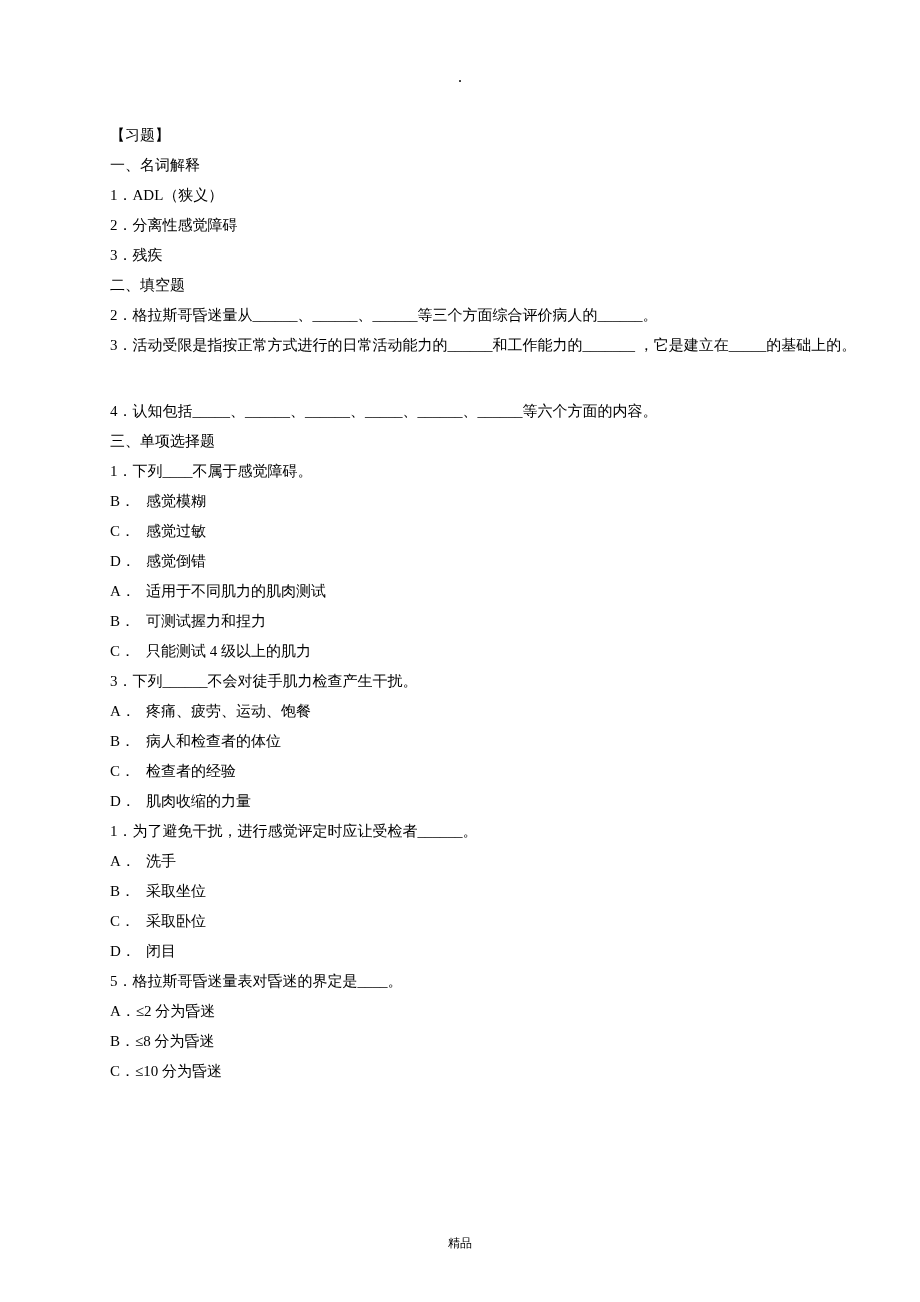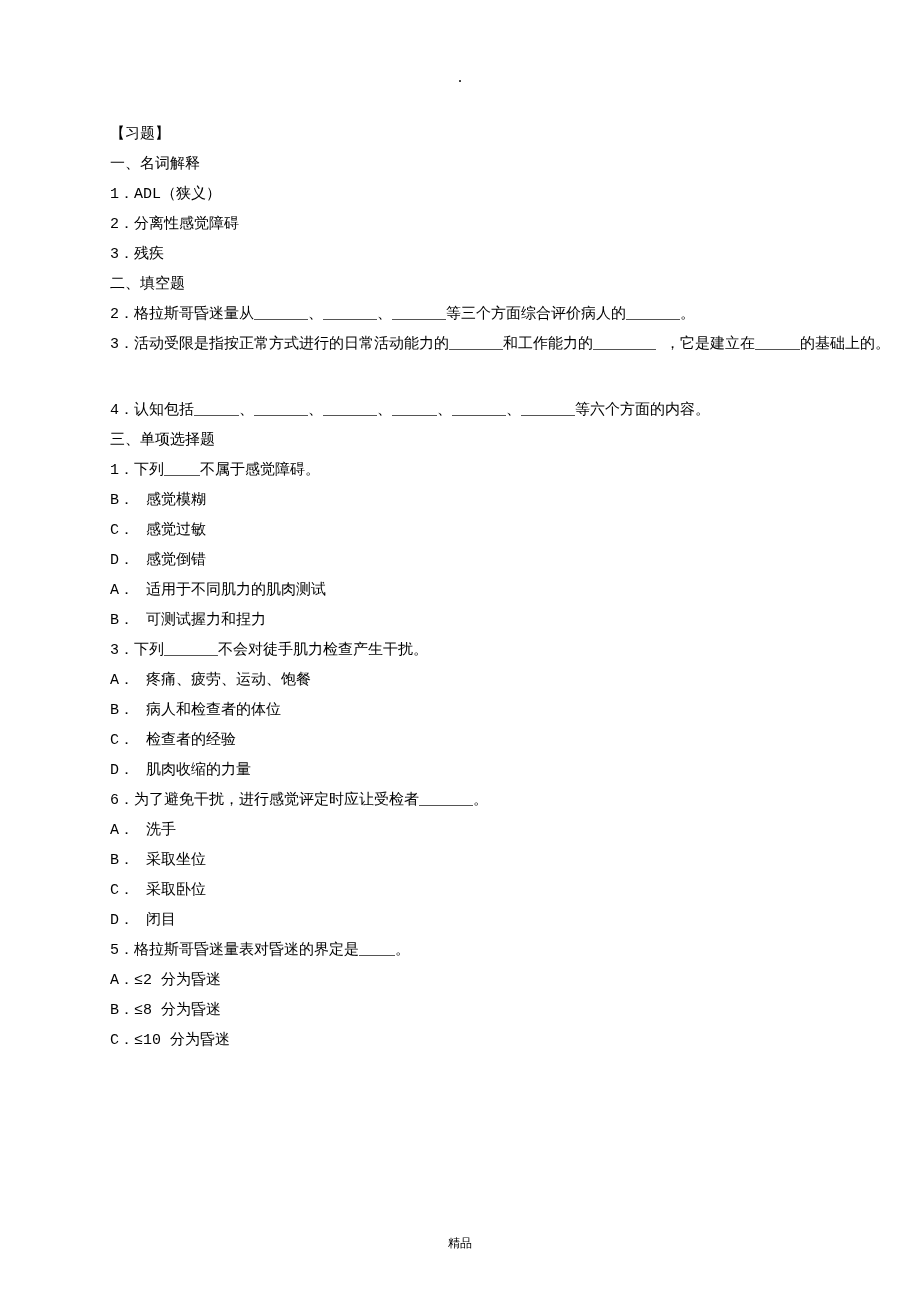--- a/index.html
+++ b/index.html
@@ -19,21 +19,20 @@
     position: absolute;
     top: 68px;
     left: 50%;
     transform: translateX(-50%);
     font-size: 16px;
     color: #000;
   }
   .line {
     line-height: 2.0;
     white-space: nowrap;
-    font-family: Liberation Mono, monospace;
   }
   .blank-after {
     margin-bottom: 36px;
   }
   .option-letter {
     display: inline-block;
     min-width: 28px;
   }
   .option-gap {
     display: inline-block;
@@ -68,28 +67,29 @@
 
   <div class="line">三、单项选择题</div>
 
   <div class="line">1．下列____不属于感觉障碍。</div>
   <div class="line"><span class="option-letter">B．</span><span class="option-gap"></span><span>感觉模糊</span></div>
   <div class="line"><span class="option-letter">C．</span><span class="option-gap"></span><span>感觉过敏</span></div>
   <div class="line"><span class="option-letter">D．</span><span class="option-gap"></span><span>感觉倒错</span></div>
 
   <div class="line"><span class="option-letter">A．</span><span class="option-gap"></span><span>适用于不同肌力的肌肉测试</span></div>
   <div class="line"><span class="option-letter">B．</span><span class="option-gap"></span><span>可测试握力和捏力</span></div>
+  <div class="line"><span class="option-letter">C．</span><span class="option-gap"></span><span>只能测试 4 级以上的肌力</span></div>
 
   <div class="line">3．下列______不会对徒手肌力检查产生干扰。</div>
   <div class="line"><span class="option-letter">A．</span><span class="option-gap"></span><span>疼痛、疲劳、运动、饱餐</span></div>
   <div class="line"><span class="option-letter">B．</span><span class="option-gap"></span><span>病人和检查者的体位</span></div>
   <div class="line"><span class="option-letter">C．</span><span class="option-gap"></span><span>检查者的经验</span></div>
   <div class="line"><span class="option-letter">D．</span><span class="option-gap"></span><span>肌肉收缩的力量</span></div>
 
-  <div class="line">6．为了避免干扰，进行感觉评定时应让受检者______。</div>
+  <div class="line">1．为了避免干扰，进行感觉评定时应让受检者______。</div>
   <div class="line"><span class="option-letter">A．</span><span class="option-gap"></span><span>洗手</span></div>
   <div class="line"><span class="option-letter">B．</span><span class="option-gap"></span><span>采取坐位</span></div>
   <div class="line"><span class="option-letter">C．</span><span class="option-gap"></span><span>采取卧位</span></div>
   <div class="line"><span class="option-letter">D．</span><span class="option-gap"></span><span>闭目</span></div>
 
   <div class="line">5．格拉斯哥昏迷量表对昏迷的界定是____。</div>
   <div class="line">A．≤2 分为昏迷</div>
   <div class="line">B．≤8 分为昏迷</div>
   <div class="line">C．≤10 分为昏迷</div>
 

